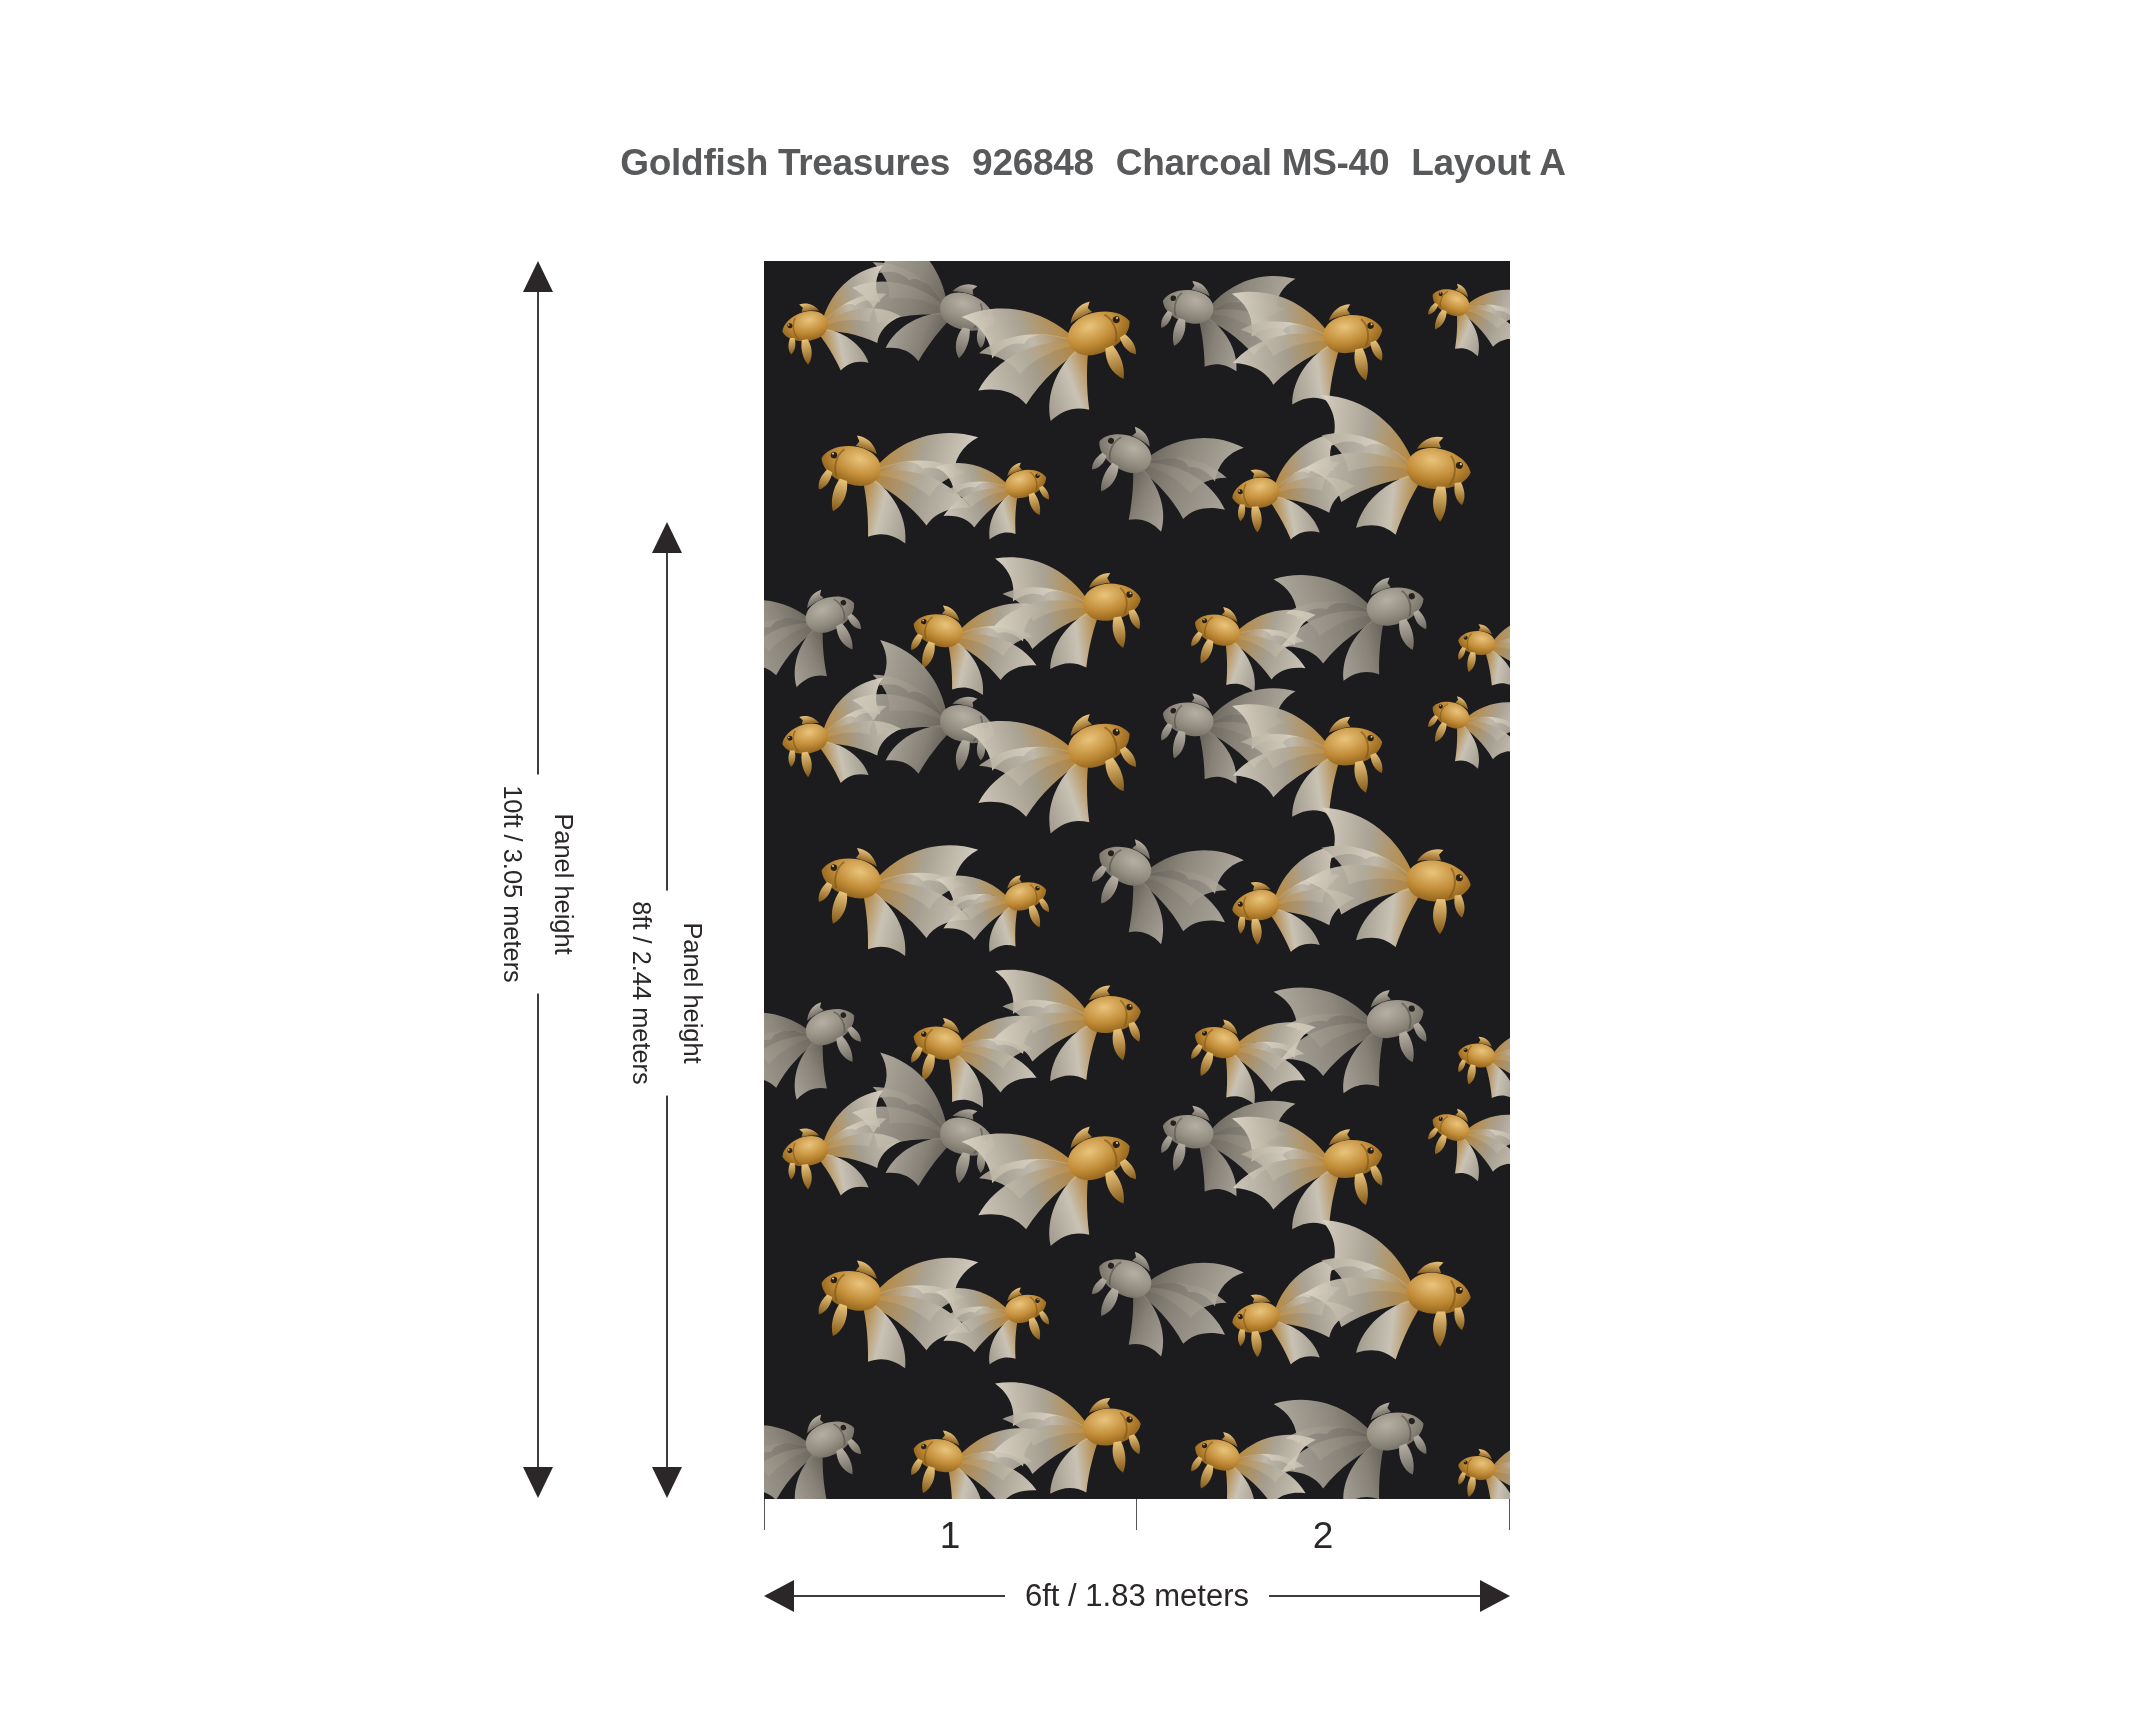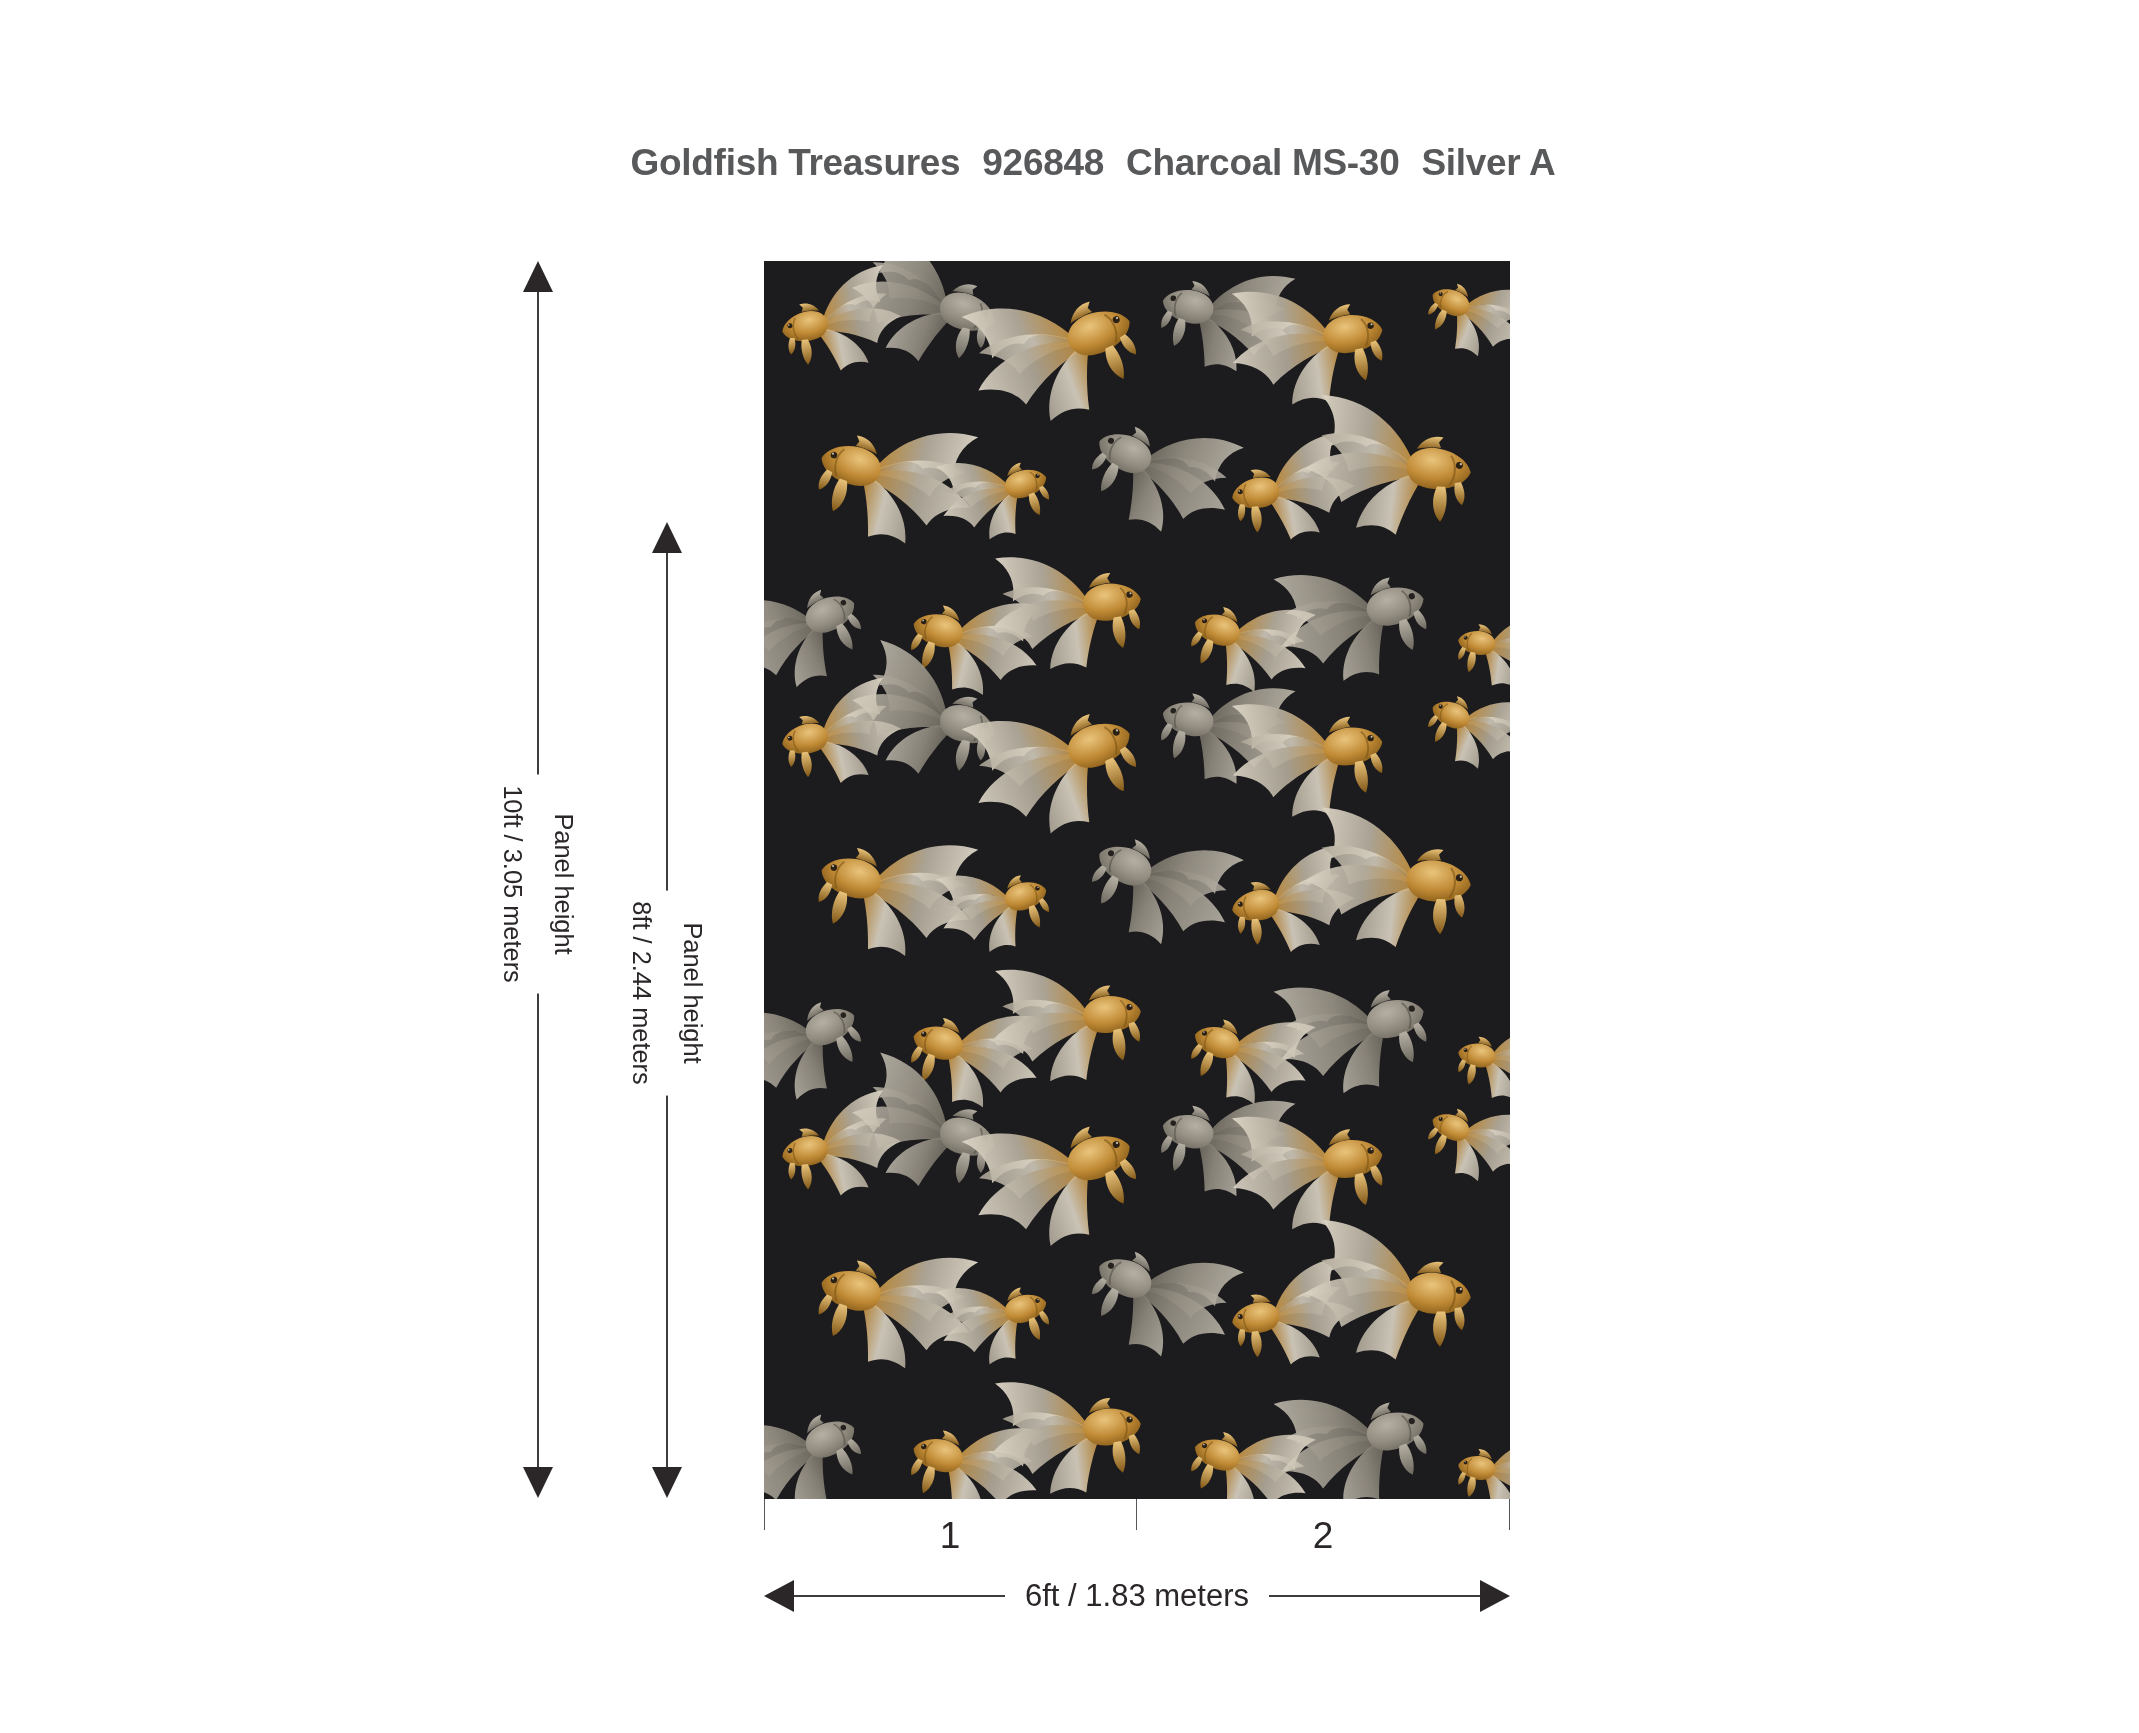--- a/index.html
+++ b/index.html
@@ -67,22 +67,22 @@
   }
 </style>
 </head>
 <body>
 
 <div class="sheet">
 
   <div class="header-row">
     <span>Goldfish Treasures</span>
     <span>926848</span>
-    <span>Charcoal MS-30</span>
-    <span>Silver A</span>
+    <span>Charcoal MS-40</span>
+    <span>Layout A</span>
   </div>
 
   <svg class="panel" viewBox="0 0 1115 1852" xmlns="http://www.w3.org/2000/svg">
     <defs>
       <radialGradient id="gb" cx="38%" cy="30%" r="80%">
         <stop offset="0" style="stop-color:var(--gold-light,#e9c47c)"></stop>
         <stop offset="0.55" style="stop-color:var(--gold-mid,#c08a35)"></stop>
         <stop offset="1" style="stop-color:var(--gold-dark,#815716)"></stop>
       </radialGradient>
       <linearGradient id="gt" x1="0" y1="0" x2="1" y2="0">

